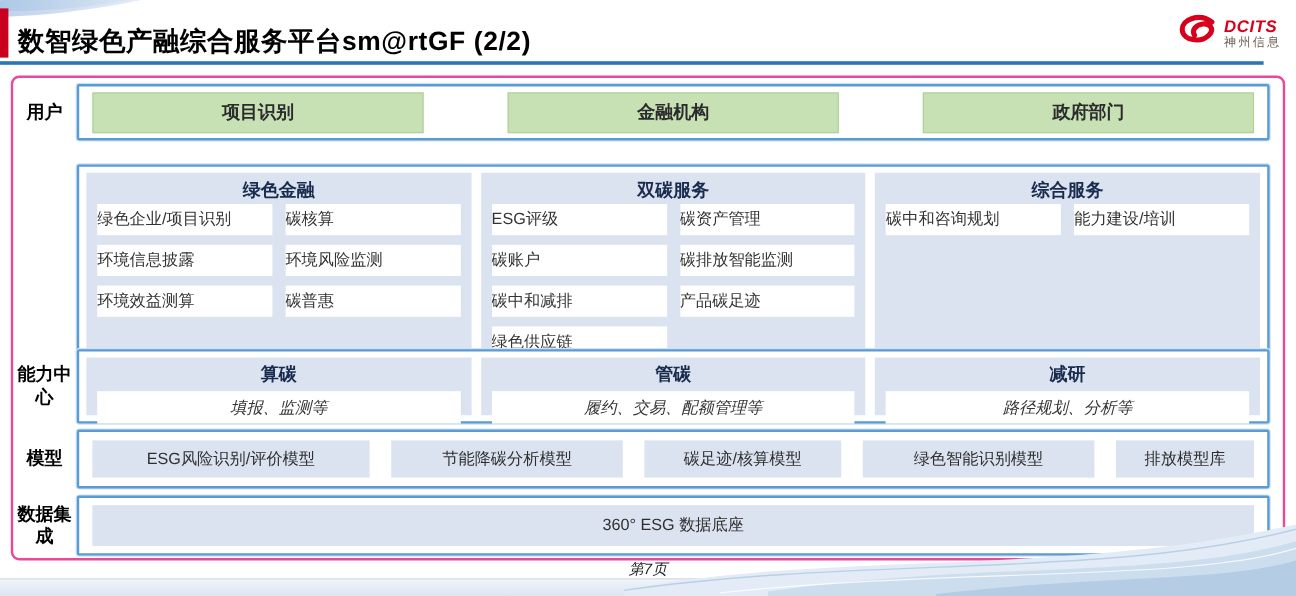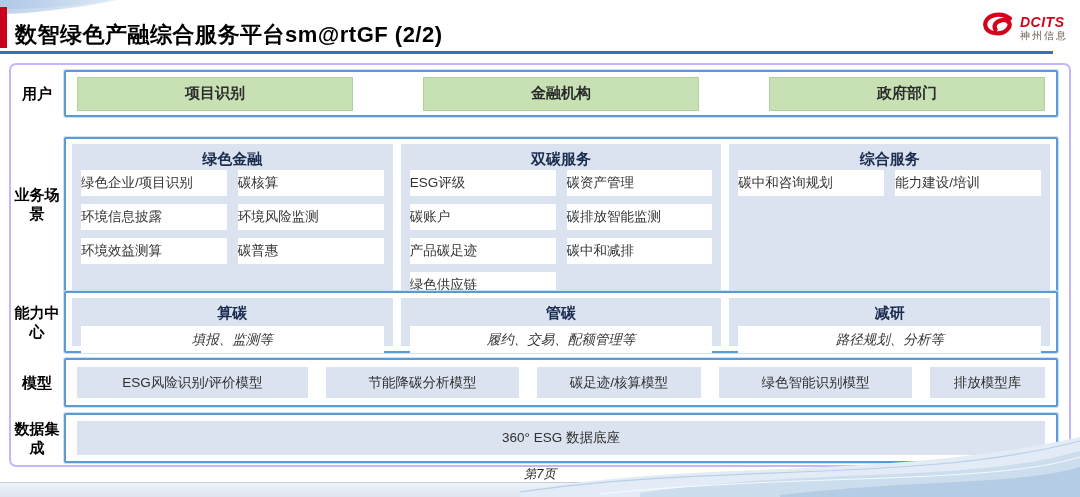--- a/index.html
+++ b/index.html
@@ -15,21 +15,21 @@
     background:linear-gradient(100deg,rgba(140,180,225,.35),rgba(255,255,255,0));transform:rotate(-6deg);}
   .red-bar{position:absolute;left:0;top:7px;width:7px;height:41px;background:#c9001e;}
   .page-title{position:absolute;left:15px;top:20px;font-size:22px;font-weight:bold;color:#000;letter-spacing:.5px;}
   .title-rule{position:absolute;left:0;top:51px;width:1053px;height:3px;background:#2e75b6;}
   .logo{position:absolute;right:12px;top:12px;display:flex;align-items:center;gap:5px;}
   .logo-text{display:flex;flex-direction:column;line-height:1.05;}
   .logo-brand{color:#d6001c;font-weight:bold;font-style:italic;font-size:14px;letter-spacing:.5px;}
   .logo-company{color:#6b5b52;font-size:10px;letter-spacing:2px;margin-top:1px;}
   
   .frame{position:absolute;left:9px;top:63px;width:1062px;height:404px;
-    border:2px solid #c4b5fd;border-radius:7px;box-sizing:border-box;background:#fff;padding-left:19px;}
+    border:2px solid #ec4899;border-radius:7px;box-sizing:border-box;background:#fff;padding-left:19px;}
   .side-label{position:absolute;left:1px;width:50px;display:flex;align-items:center;justify-content:center;
     text-align:center;font-weight:bold;font-size:15px;color:#000;line-height:1.3;}
   .row-box{position:absolute;left:53px;width:994px;background:#fff;box-sizing:border-box;
     border:2px solid #5b9bd5;box-shadow:0 0 0 1px #cfe2f3;border-radius:2px;}
   
   .users-row{display:flex;justify-content:space-between;align-items:center;padding:5px 11px;}
   .green-box{width:276px;height:34px;background:#c7e1b5;border:1px solid #aed29a;box-sizing:border-box;
     display:flex;align-items:center;justify-content:center;font-size:15px;font-weight:bold;color:#2b2b2b;}
   
   .panels{display:flex;gap:8px;padding:5px 6px;box-sizing:border-box;height:100%;}
@@ -77,21 +77,20 @@
   </span>
   <span class="logo-text">
     <span class="logo-brand">DCITS</span>
     <span class="logo-company">神州信息</span>
   </span>
 </div>
 
 <div class="frame">
 
   <div class="side-label" style="top:5px;height:47px;">用户</div>
-  <div class="side-label" style="top:58px;height:162px;">业务场景</div>
   <div class="side-label" style="top:226px;height:62px;">能力中心</div>
   <div class="side-label" style="top:293px;height:49px;">模型</div>
   <div class="side-label" style="top:348px;height:50px;">数据集成</div>
 
   <div class="row-box users-row" style="top:5px;height:47px;">
     <div class="green-box">项目识别</div>
     <div class="green-box">金融机构</div>
     <div class="green-box">政府部门</div>
   </div>
 
@@ -108,22 +107,22 @@
           <div class="white-item">碳普惠</div>
         </div>
       </div>
       <div class="panel">
         <div class="panel-header">双碳服务</div>
         <div class="item-grid">
           <div class="white-item">ESG评级</div>
           <div class="white-item">碳资产管理</div>
           <div class="white-item">碳账户</div>
           <div class="white-item">碳排放智能监测</div>
+          <div class="white-item">碳中和减排</div>
           <div class="white-item">产品碳足迹</div>
-          <div class="white-item">碳中和减排</div>
           <div class="white-item">绿色供应链</div>
         </div>
       </div>
       <div class="panel">
         <div class="panel-header">综合服务</div>
         <div class="item-grid">
           <div class="white-item">碳中和咨询规划</div>
           <div class="white-item">能力建设/培训</div>
         </div>
       </div>

